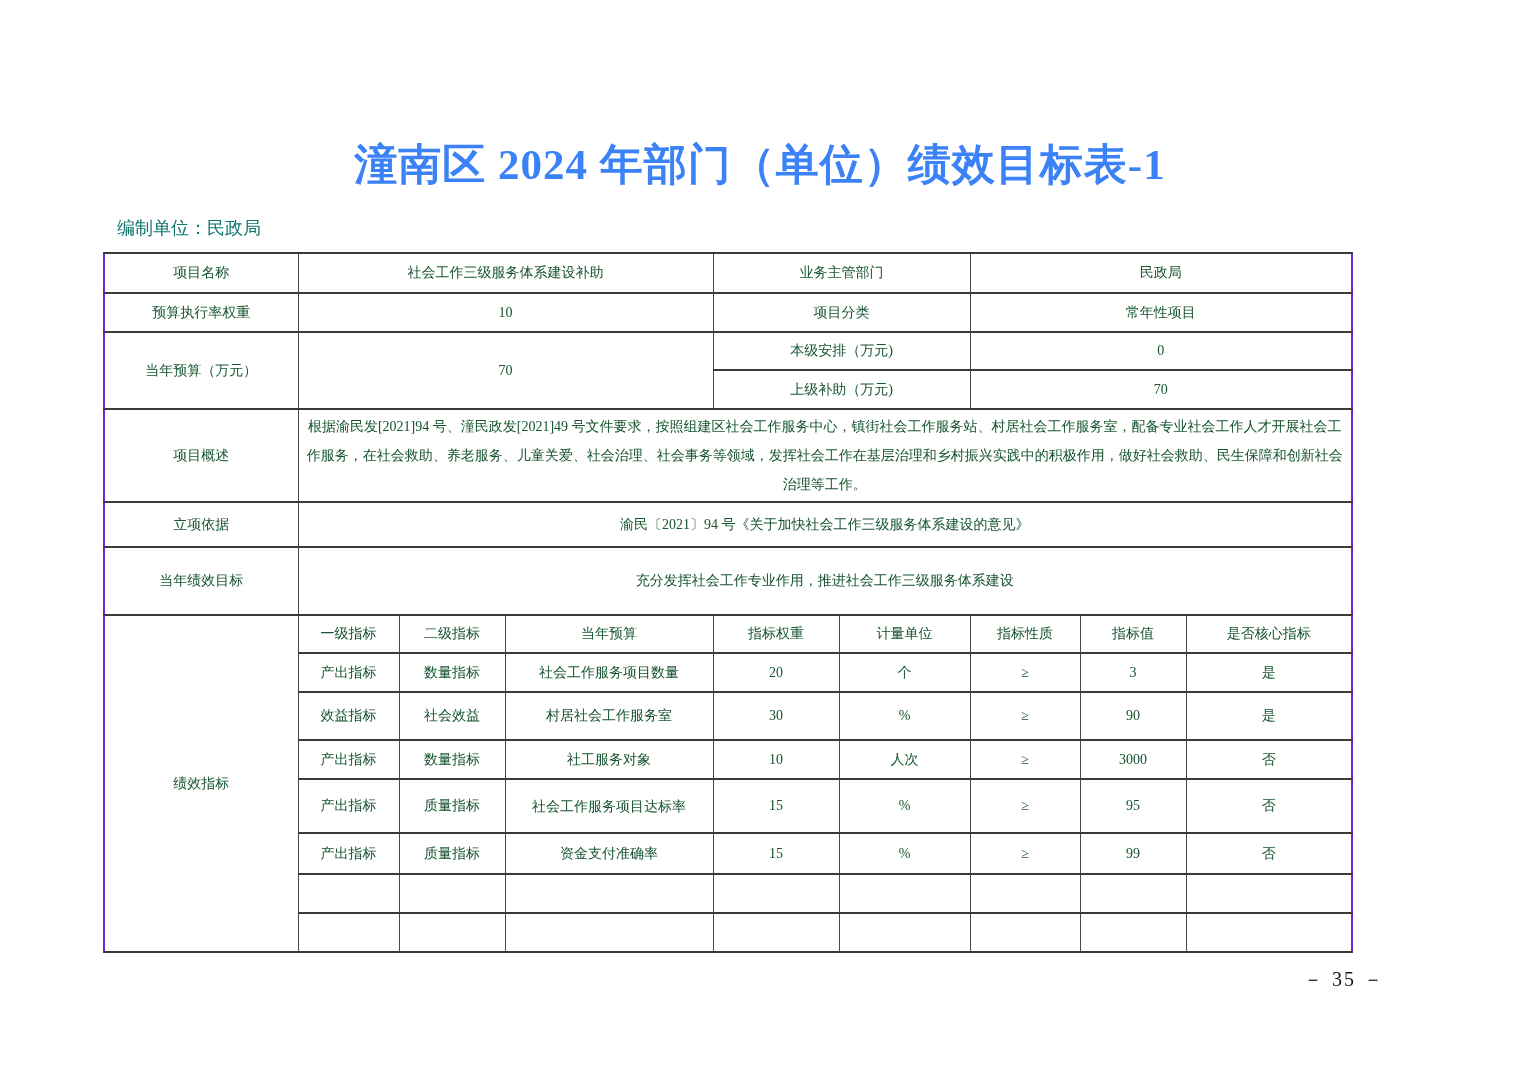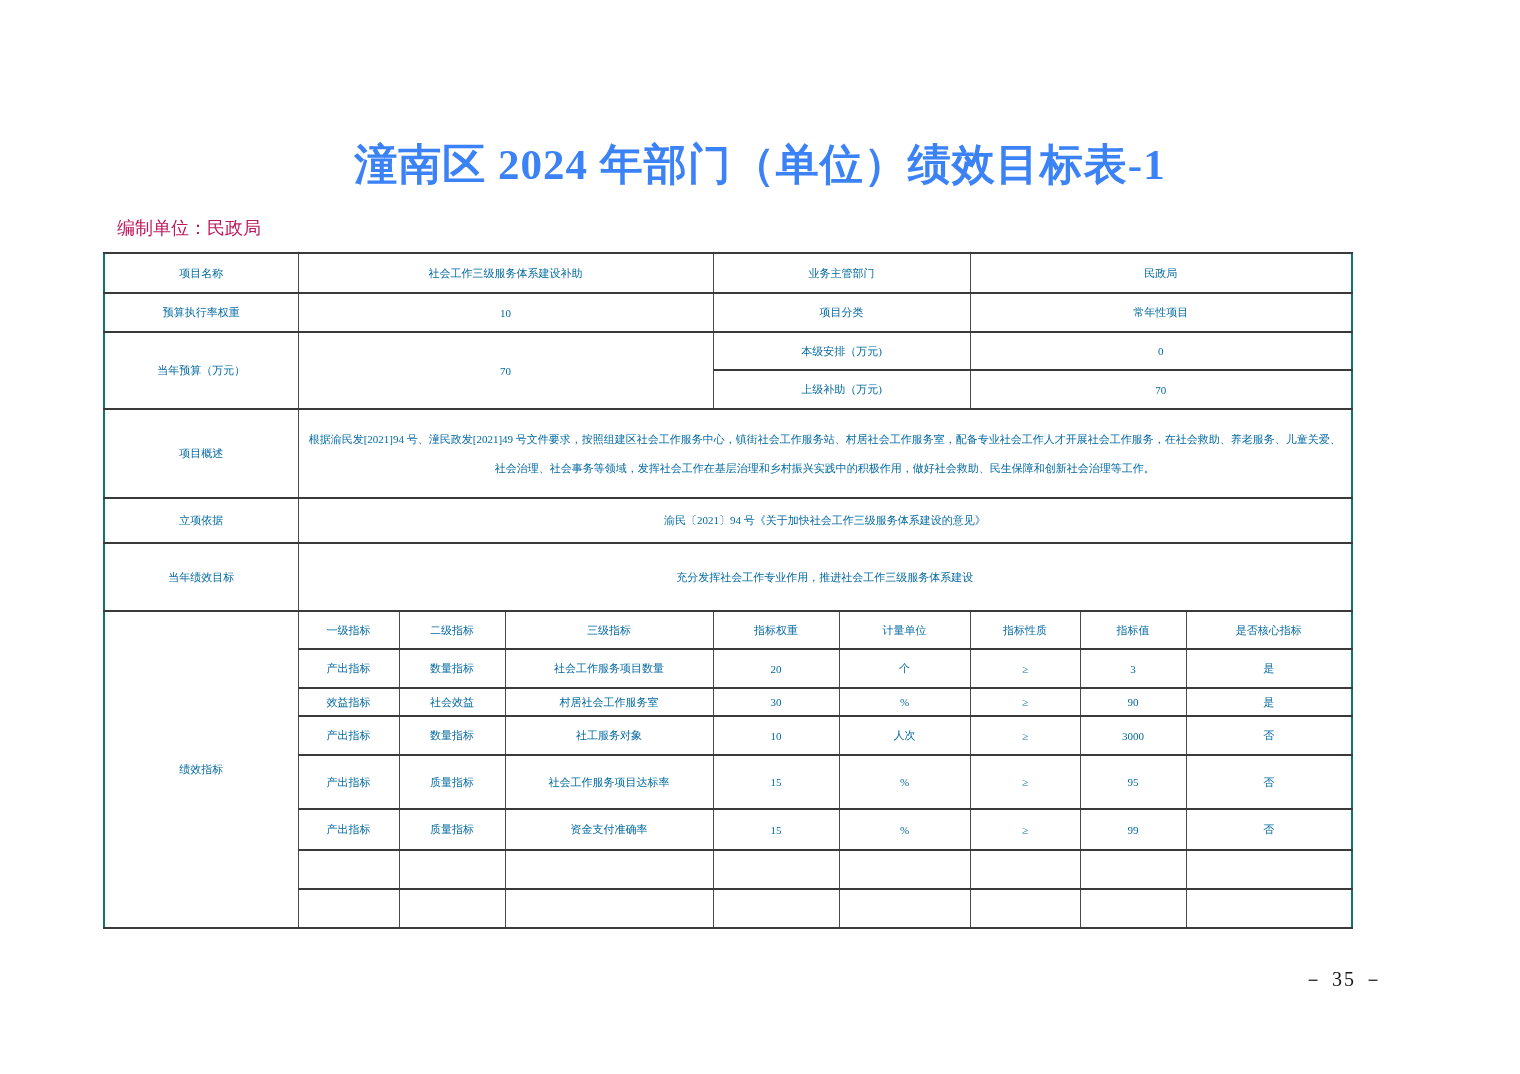--- a/index.html
+++ b/index.html
@@ -19,32 +19,32 @@
     text-align: center;
     font-size: 43px;
     font-weight: bold;
     letter-spacing: 1px;
     color: #3b82f6;
   }
   .prepared-by {
     position: absolute;
     top: 216px; left: 117px;
     font-size: 18px;
-    color: #be185d;
+    color: #0f766e;
   }
 
   table.main-table {
     position: absolute;
     top: 252px; left: 103px;
     width: 1248px;
     border-collapse: collapse;
     table-layout: fixed;
-    font-size: 11px;
-    color: #0369a1;
-    border: 2px solid #0f766e;
+    font-size: 14px;
+    color: #14532d;
+    border: 2px solid #6d28d9;
   }
   table.main-table td {
     border-left: 1px solid #4a4a4a;
     border-right: 1px solid #4a4a4a;
     border-top: 2px solid #3a3a3a;
     border-bottom: 2px solid #3a3a3a;
     text-align: center;
     vertical-align: middle;
     padding: 2px 6px;
     overflow: hidden;
@@ -111,38 +111,38 @@
         <td colspan="8" class="txt-left">渝民〔2021〕94 号《关于加快社会工作三级服务体系建设的意见》</td>
       </tr>
       <tr style="height:68px">
         <td>当年绩效目标</td>
         <td colspan="8" class="txt-left">充分发挥社会工作专业作用，推进社会工作三级服务体系建设</td>
       </tr>
       <tr style="height:38px">
         <td rowspan="8">绩效指标</td>
         <td>一级指标</td>
         <td>二级指标</td>
-        <td>三级指标</td>
+        <td>当年预算</td>
         <td>指标权重</td>
         <td>计量单位</td>
         <td>指标性质</td>
         <td>指标值</td>
         <td>是否核心指标</td>
       </tr>
       <tr style="height:39px">
         <td>产出指标</td>
         <td>数量指标</td>
         <td class="txt-left">社会工作服务项目数量</td>
         <td>20</td>
         <td>个</td>
         <td>≥</td>
         <td>3</td>
         <td>是</td>
       </tr>
-      <tr style="height:28px">
+      <tr style="height:48px">
         <td>效益指标</td>
         <td>社会效益</td>
         <td class="txt-left">村居社会工作服务室</td>
         <td>30</td>
         <td>%</td>
         <td>≥</td>
         <td>90</td>
         <td>是</td>
       </tr>
       <tr style="height:39px">

